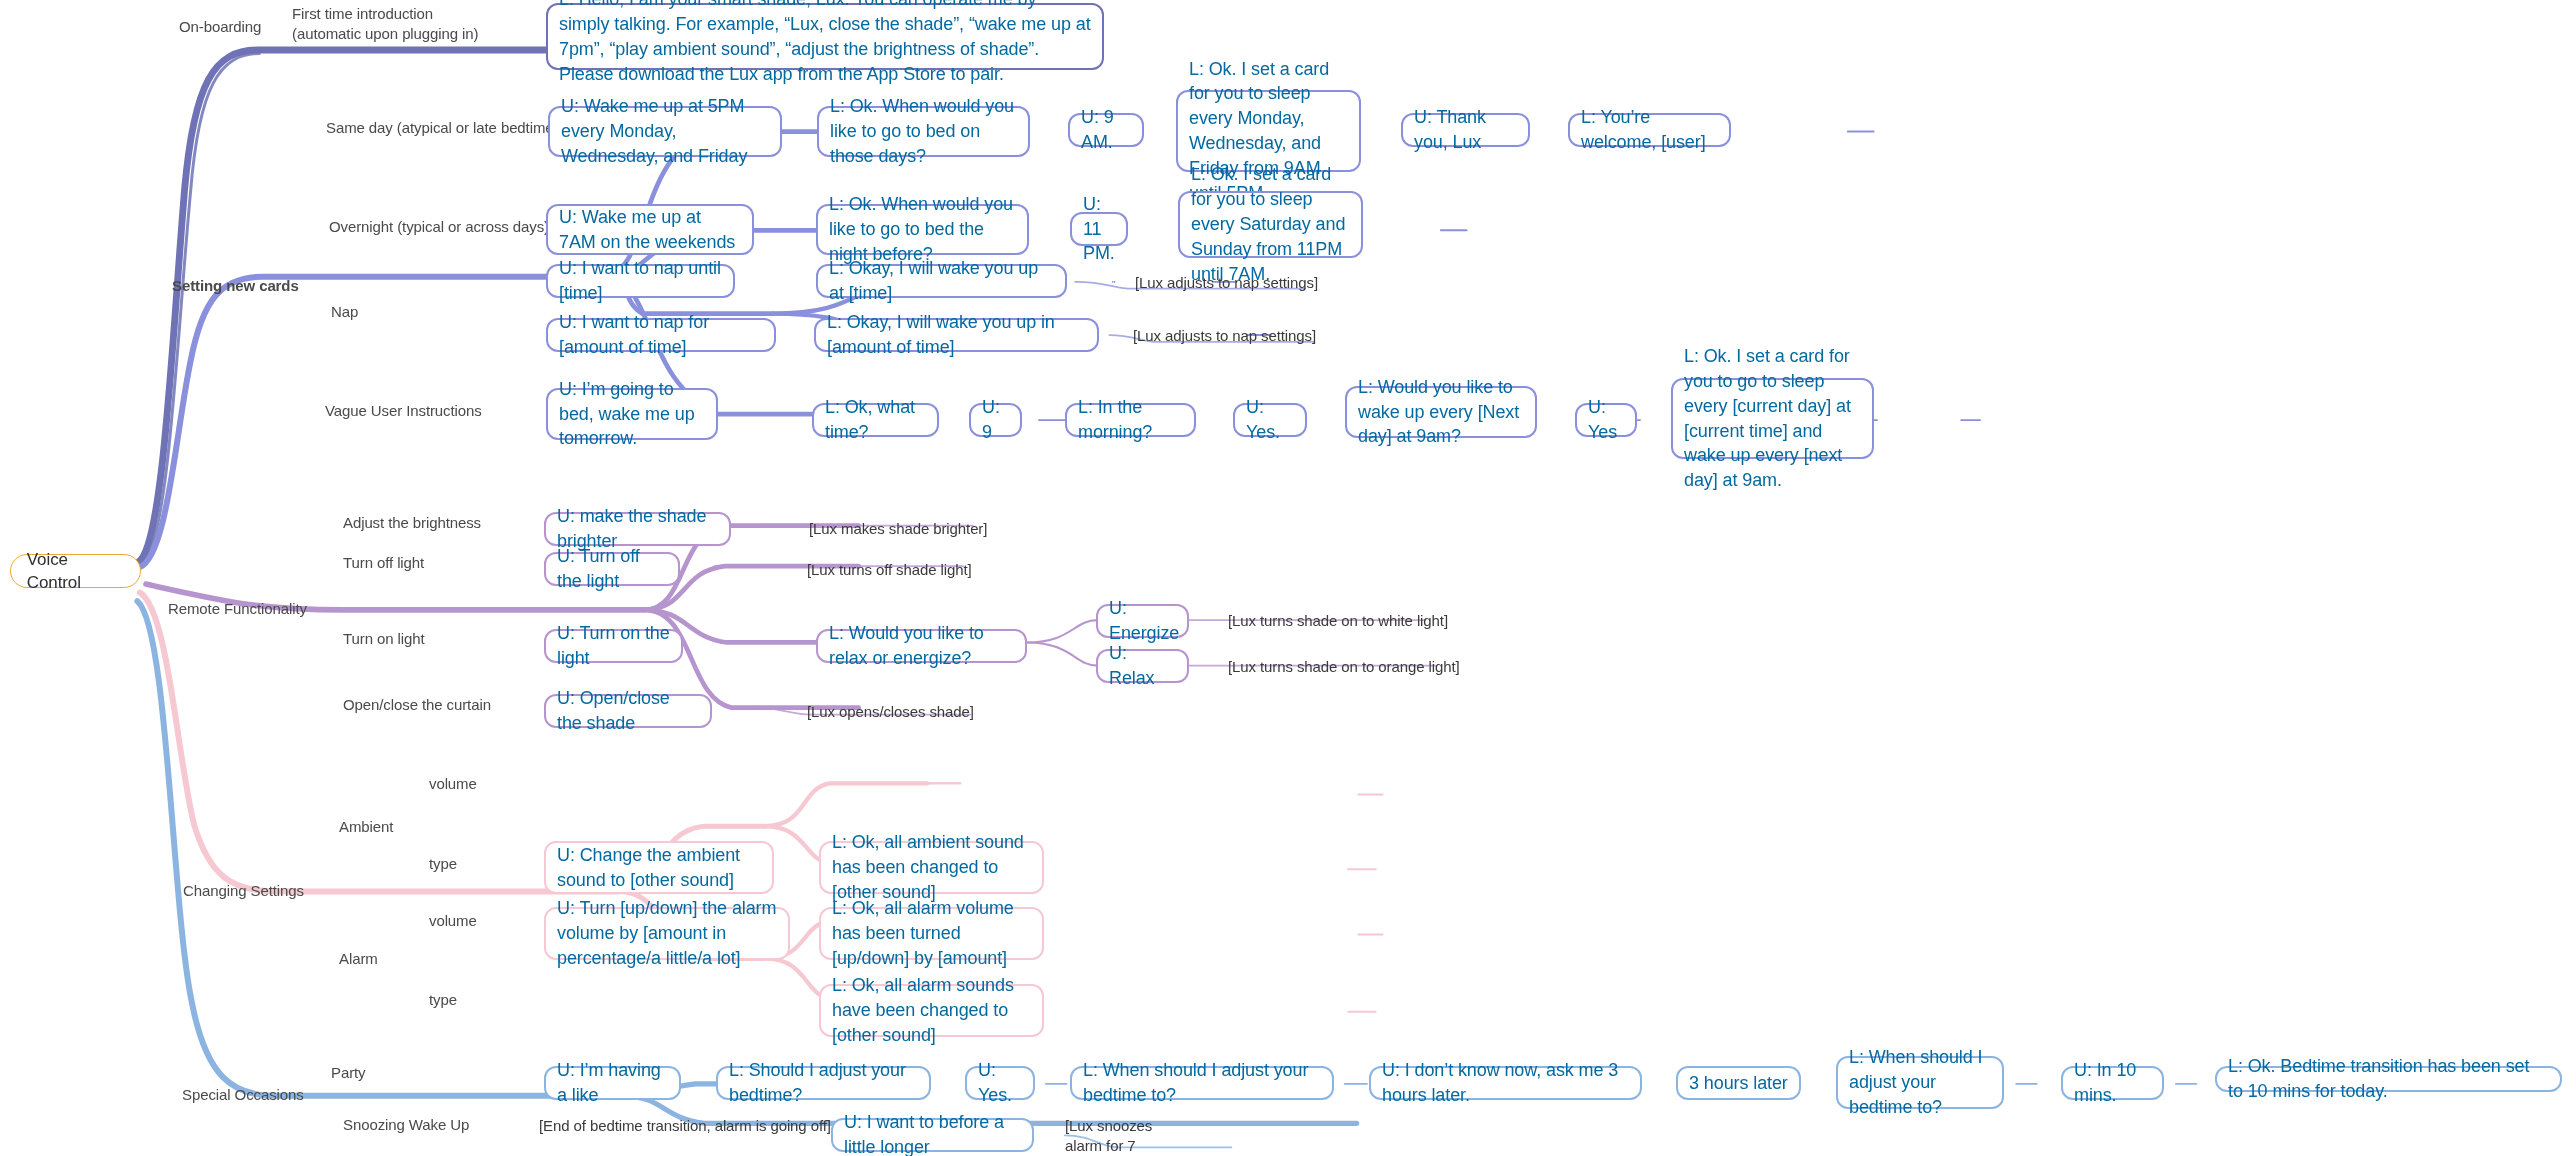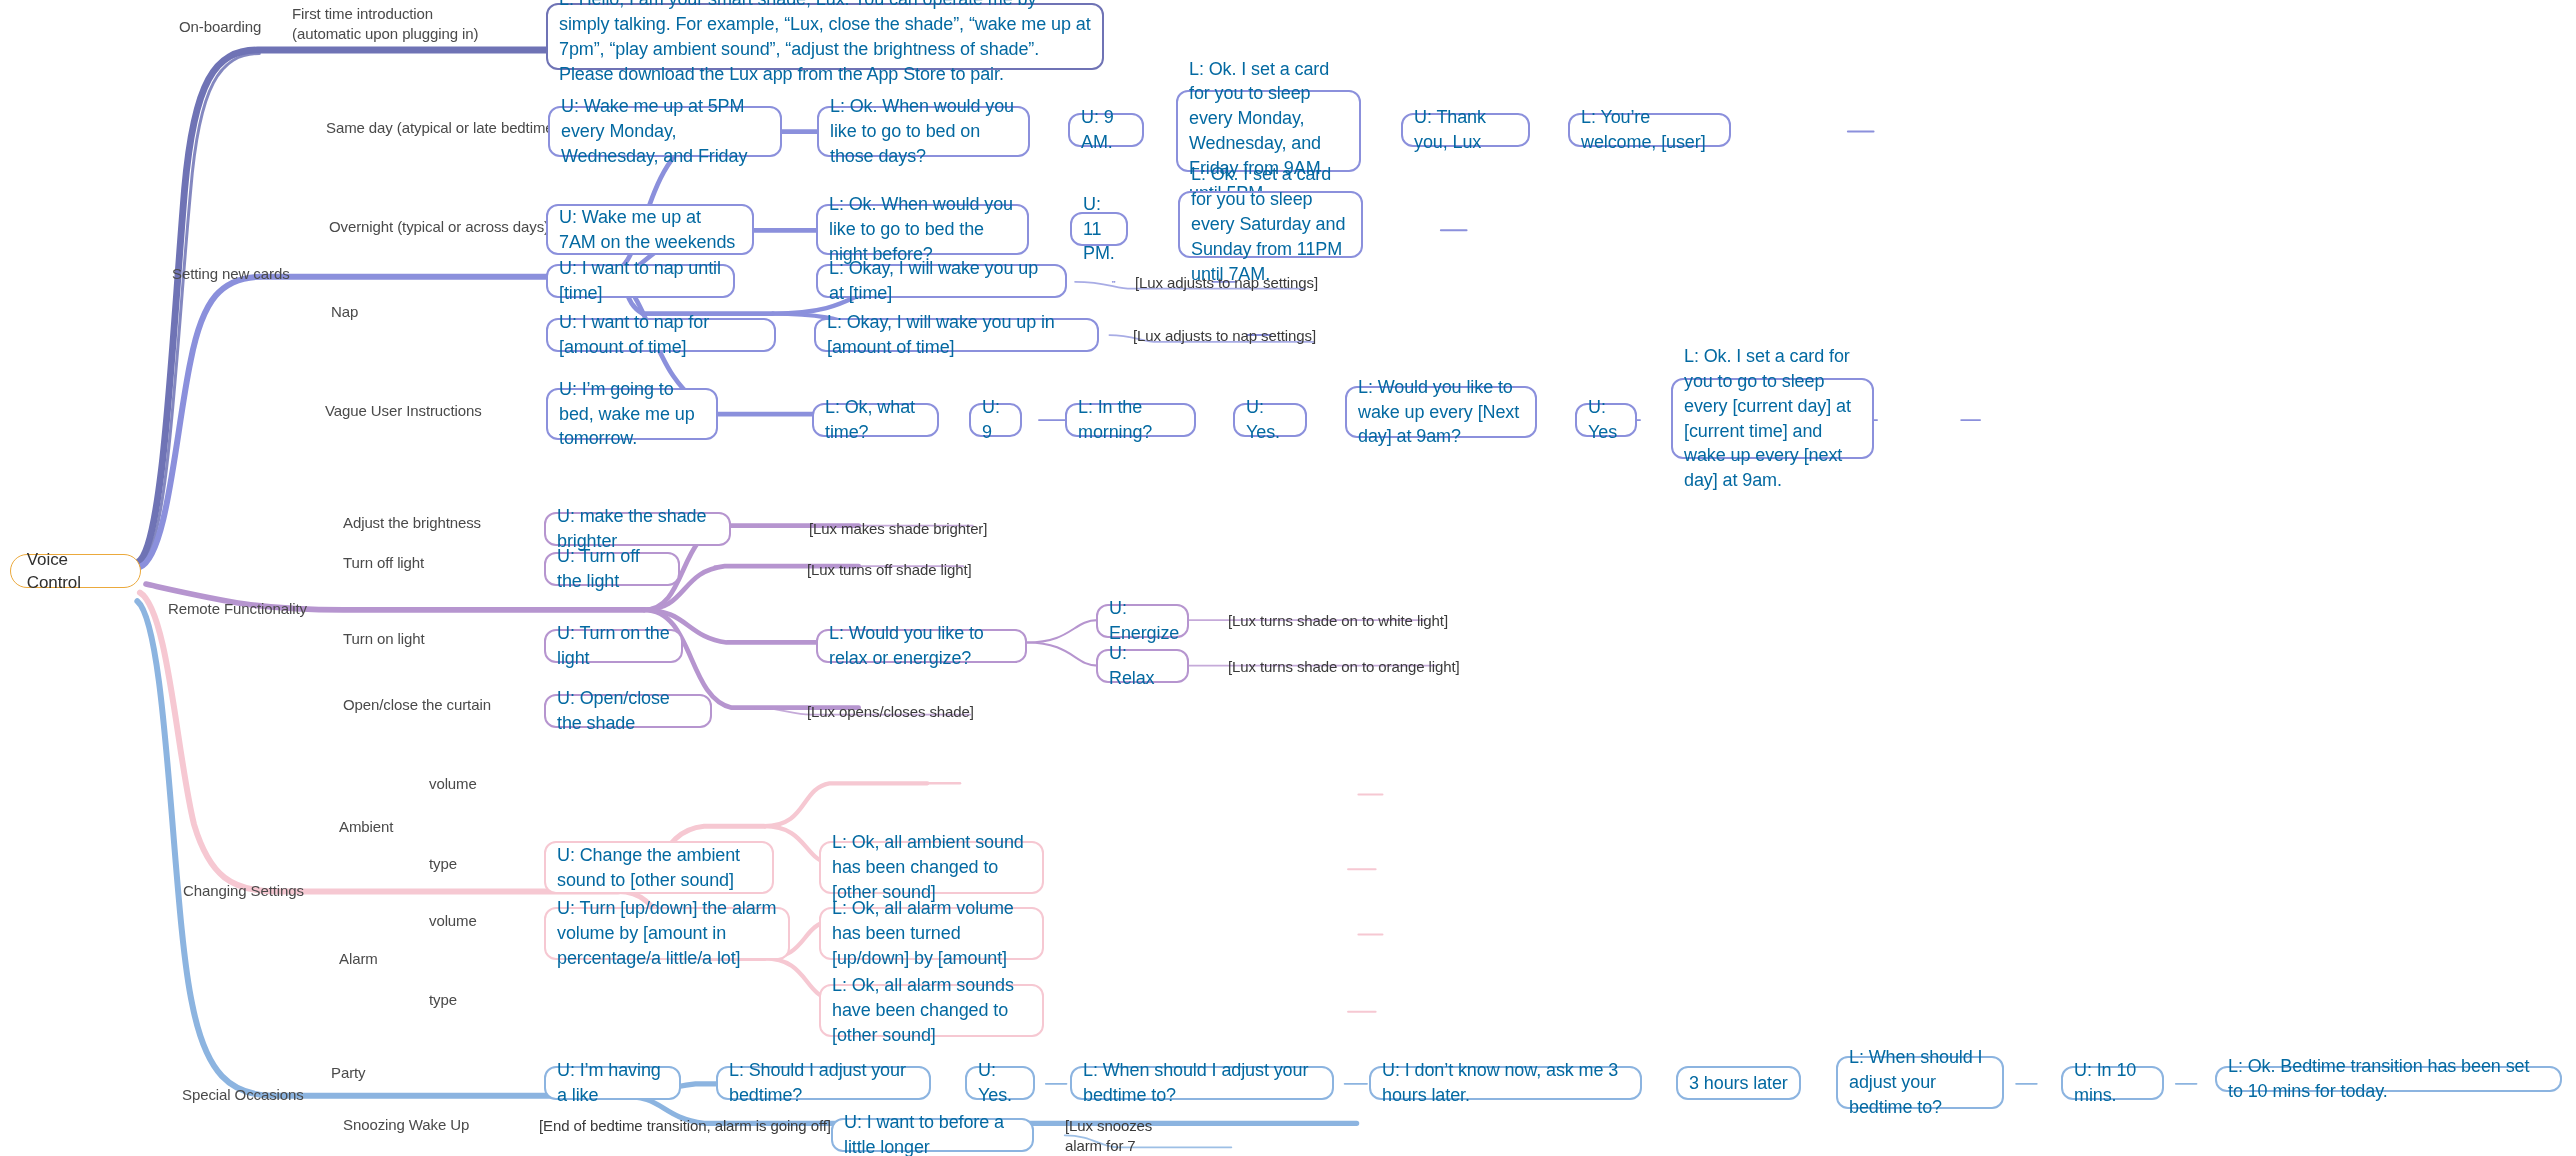--- a/index.html
+++ b/index.html
@@ -183,21 +183,21 @@
 
   <div class="node root" style="left:10.3px; top:554px; width:131px; height:34px;">Voice Control</div>
 
   <div class="branch-label" style="left:179px; top:17px;">On-boarding</div>
 
   <div class="branch-label" style="left:292px; top:4.3px;">
     <div>First time introduction</div>
     <div>(automatic upon plugging in)</div>
   </div>
 
-  <div class="branch-label" style="left:172px; top:264px;">Setting new cards</div>
+  <div class="branch-label" style="left:172px; top:276px;font-weight:bold;">Setting new cards</div>
 
   <div class="branch-label" style="left:326px; top:118px;">Same day (atypical or late bedtime)</div>
   <div class="branch-label" style="left:329px; top:217px;">Overnight (typical or across days)</div>
   <div class="branch-label" style="left:331px; top:302px;">Nap</div>
   <div class="branch-label" style="left:325px; top:401px;">Vague User Instructions</div>
 
   <div class="branch-label" style="left:168px; top:599px;">Remote Functionality</div>
 
   <div class="branch-label" style="left:343px; top:513px;">Adjust the brightness</div>
   <div class="branch-label" style="left:343px; top:553px;">Turn off light</div>

